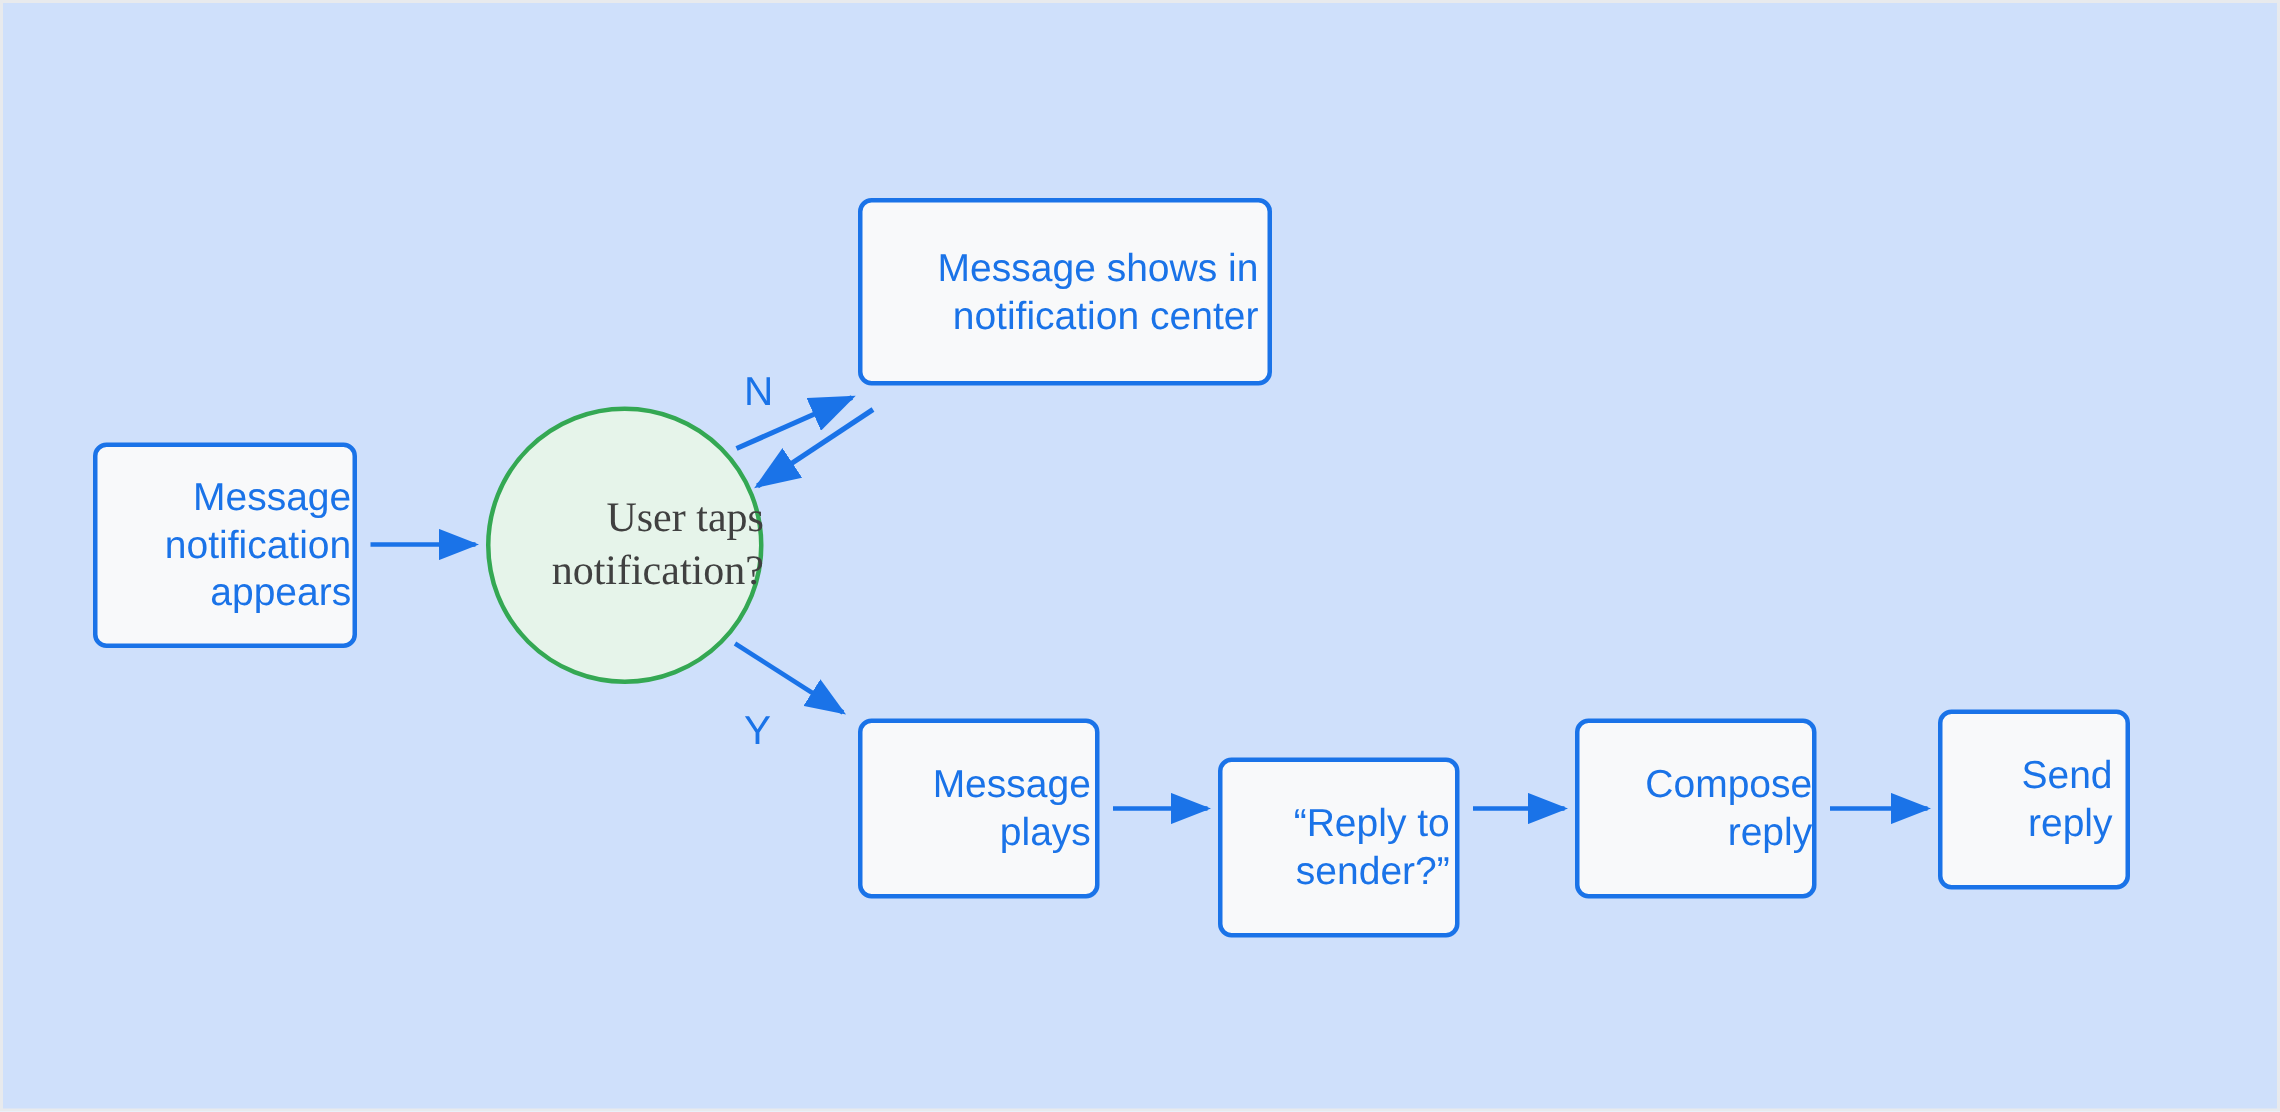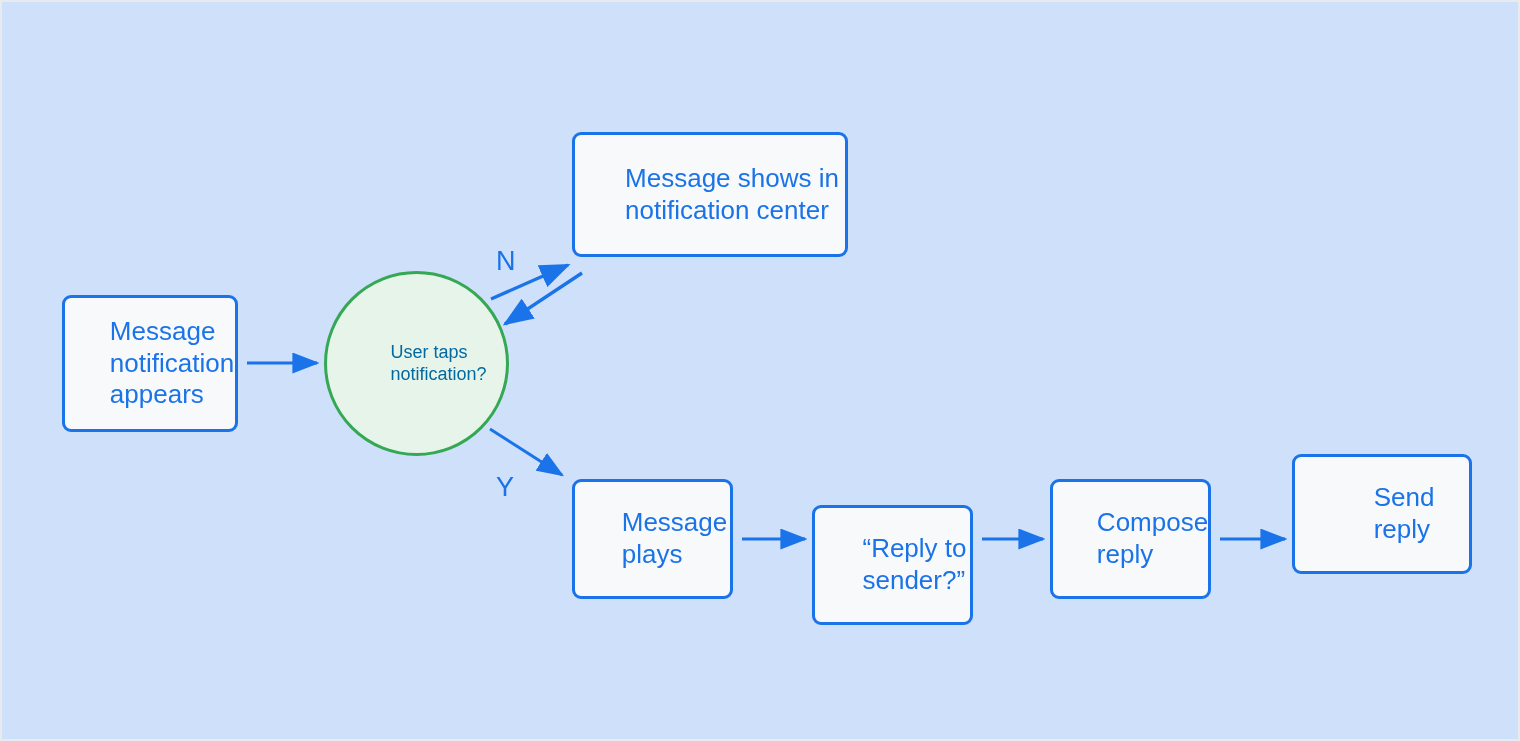--- a/index.html
+++ b/index.html
@@ -24,37 +24,38 @@
     width: 1520px;
     height: 741px;
     pointer-events: none;
   }
   .node {
     position: absolute;
     box-sizing: border-box;
     display: flex;
     align-items: center;
     justify-content: center;
-    text-align: left;
+    text-align: right;
     line-height: 1.22;
     padding-left: 44px;
   }
   .box {
     background: #f8f9fa;
     border: 3px solid #1a73e8;
     border-radius: 9px;
     color: #1a73e8;
     font-size: 26px;
   }
   .decision {
     background: #e6f4ea;
     border: 3px solid #34a853;
     border-radius: 50%;
-    color: #0369a1;
-    font-size: 18px;
+    color: #404040;
+    font-size: 28px;
+    font-family: Liberation Serif, serif;
   }
   .edge-label {
     position: absolute;
     color: #1a73e8;
     font-size: 27px;
     line-height: 1;
   }
   .node span { display: block; white-space: pre-line; }
 </style>
 </head>
@@ -120,21 +121,21 @@
   <div class="node box" style="left:810px; top:477px; width:161px; height:120px;margin-top:26px;">
     <span>“Reply to
 sender?”</span>
   </div>
 
   <div class="node box" style="left:1048px; top:477px; width:161px; height:120px;">
     <span>Compose
 reply</span>
   </div>
 
-  <div class="node box" style="left:1290px; top:452px; width:180px; height:120px;">
+  <div class="node box" style="left:1290px; top:471px; width:128px; height:120px;">
     <span>Send
 reply</span>
   </div>
 
   <div class="edge-label" style="left:494px; top:246px;">N</div>
 
   <div class="edge-label" style="left:494px; top:472px;">Y</div>
 
 </div>
 

